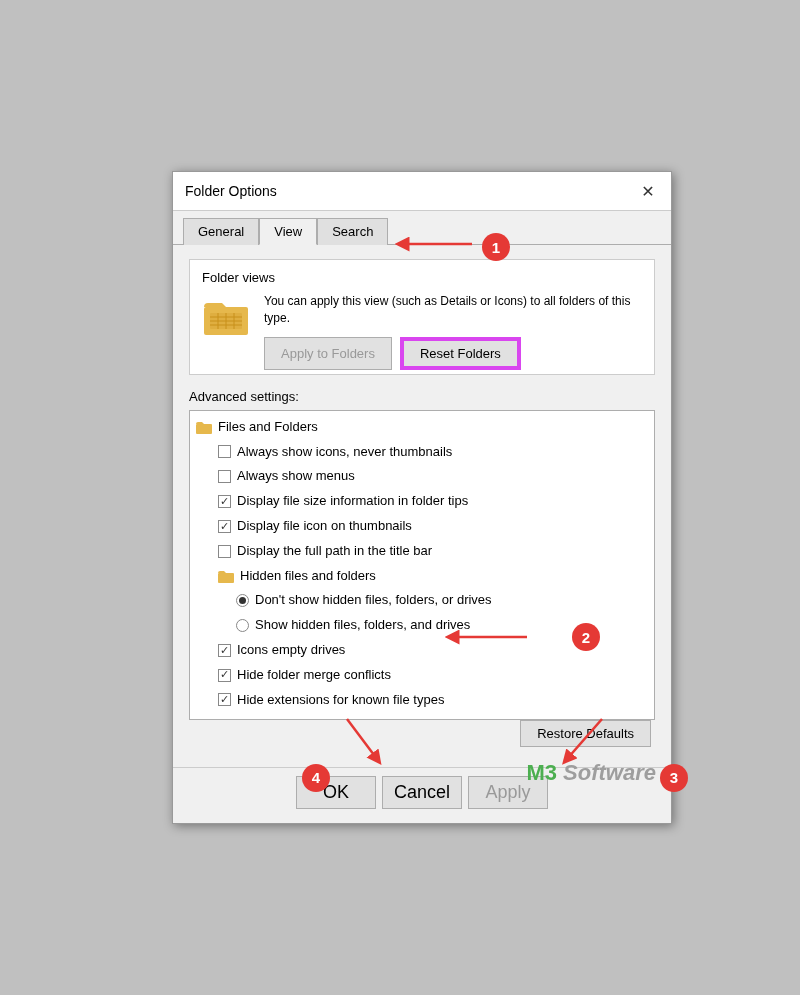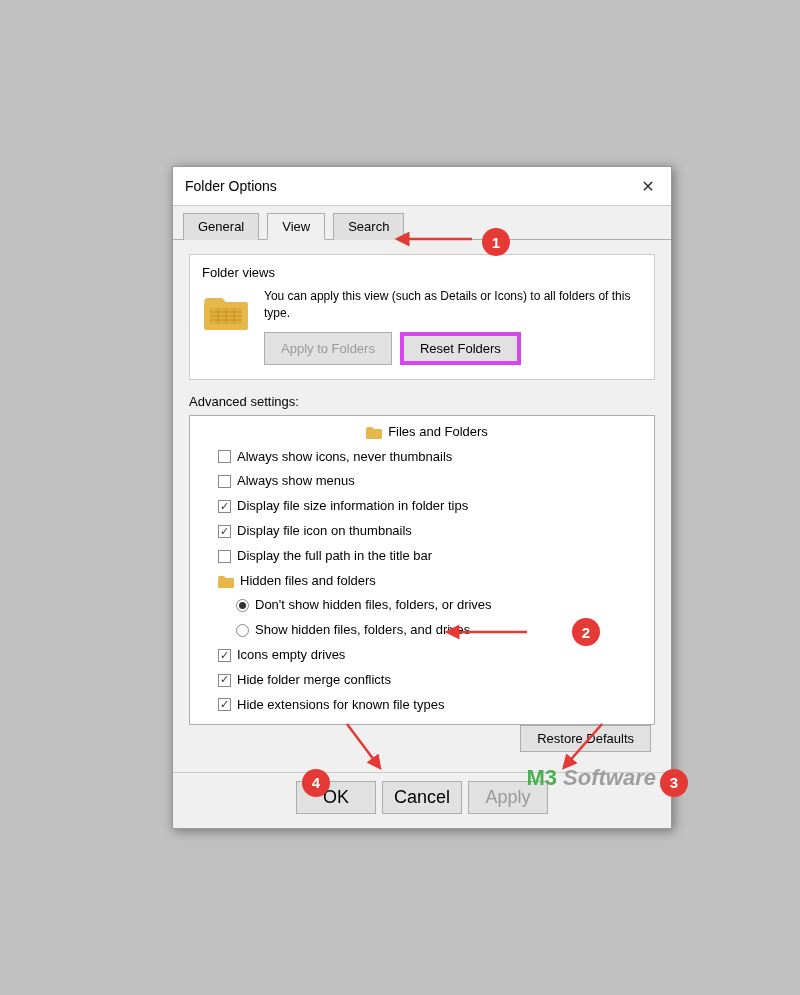--- a/index.html
+++ b/index.html
@@ -42,21 +42,21 @@
       color: #333;
       display: flex;
       align-items: center;
       justify-content: center;
     }
     .tabs {
       display: flex;
       background: #f0f0f0;
       padding: 6px 10px 0;
       border-bottom: 1px solid #adadad;
-      gap: 8px;
+      gap: 0;
     }
     .tab {
       padding: 5px 14px;
       background: #e0e0e0;
       border: 1px solid #adadad;
       border-bottom: none;
       cursor: pointer;
       font-size: 13px;
       color: #000;
       position: relative;
@@ -67,21 +67,21 @@
       border-bottom: 1px solid #f0f0f0;
       z-index: 1;
       font-weight: normal;
     }
     .tab-content {
       padding: 14px 16px 10px;
     }
     .folder-views-section {
       border: 1px solid #ccc;
       background: #fff;
-      padding: 10px 12px 14px;
+      padding: 10px 12px 4px;
       margin-bottom: 14px;
     }
     .section-label {
       font-size: 13px;
       color: #000;
       margin-bottom: 8px;
     }
     .folder-views-row {
       display: flex;
       align-items: flex-start;
@@ -158,22 +158,21 @@
       display: flex;
       align-items: center;
       padding: 2px 6px 2px 8px;
       gap: 6px;
       cursor: default;
       user-select: none;
       line-height: 1.6;
     }
     .list-item.group-header {
       font-weight: normal;
-      padding-left: 16px;
-      justify-content: center;
+      padding-left: 6px;
     }
     .list-item.child {
       padding-left: 28px;
     }
     .list-item.child2 {
       padding-left: 46px;
     }
     .checkbox {
       width: 13px;
       height: 13px;

